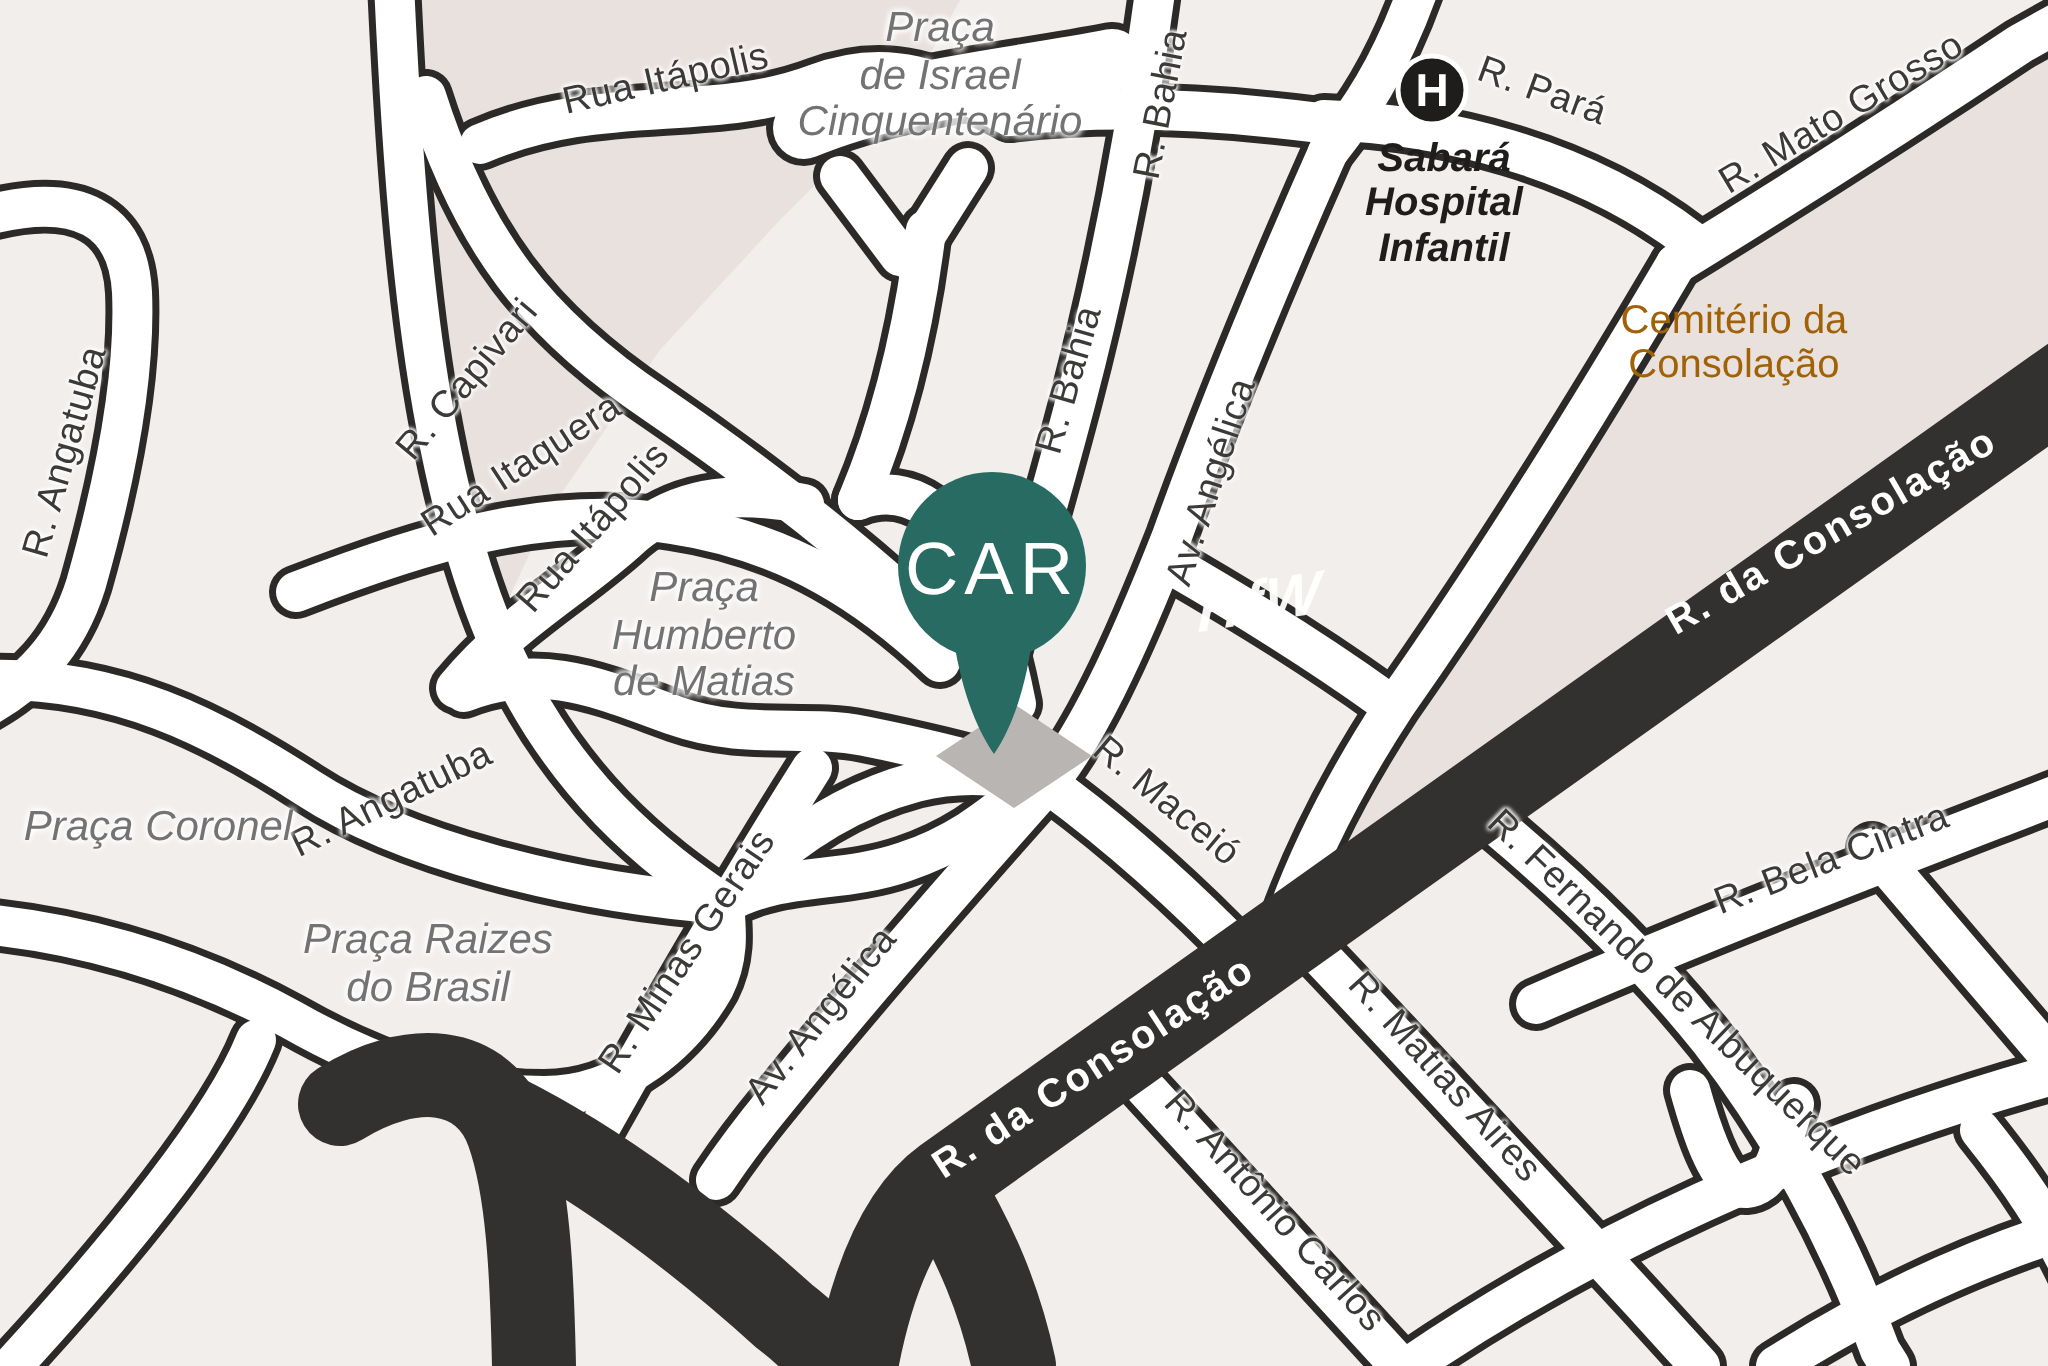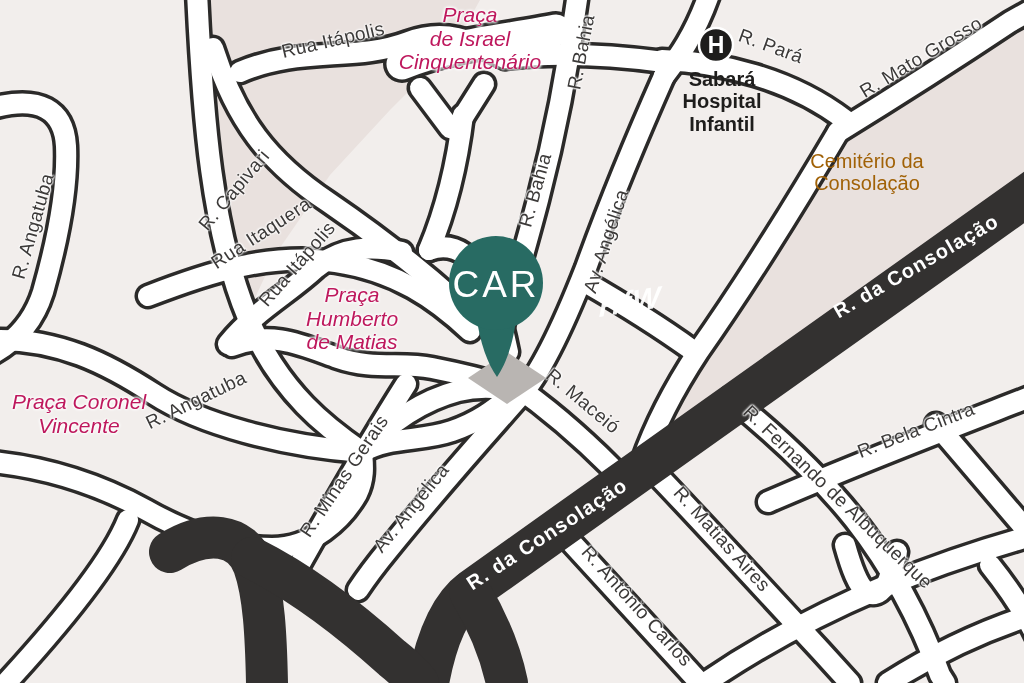--- a/index.html
+++ b/index.html
@@ -5,25 +5,25 @@
   html,body{margin:0;padding:0;background:#f2eeec;}
   #map{position:relative;width:1024px;height:683px;overflow:hidden;background:#f2eeec;
        font-family:"Liberation Sans","DejaVu Sans",sans-serif;}
   #map svg{position:absolute;left:0;top:0;}
   #labels{position:absolute;left:0;top:0;width:100%;height:100%;pointer-events:none;}
   .map-label{position:absolute;white-space:nowrap;text-align:center;}
   .map-label div{line-height:1.12;}
   .street{font-size:19px;color:#3c3a39;letter-spacing:.4px;
     text-shadow:0 1px 2px rgba(255,255,255,.9),0 -1px 2px rgba(255,255,255,.9),
                 1px 0 2px rgba(255,255,255,.9),-1px 0 2px rgba(255,255,255,.9);}
-  .place{font-size:21px;font-style:italic;color:#be185d;
+  .place{font-size:21px;font-style:italic;color:#737373;
     text-shadow:0 1px 3px rgba(255,255,255,.95),0 -1px 3px rgba(255,255,255,.95),
                 1px 0 3px rgba(255,255,255,.95),-1px 0 3px rgba(255,255,255,.95);}
   .area{font-size:20px;color:#a16207;}
-  .hospital{font-size:20px;font-weight:700;color:#1e1d1c;line-height:1.15;}
+  .hospital{font-size:20px;font-weight:700;color:#1e1d1c;line-height:1.15;font-style:italic;}
   .road-dark{font-size:20px;font-weight:700;color:#ffffff;letter-spacing:1.2px;}
   #watermark{position:absolute;left:630px;top:302px;transform:translate(-50%,-50%) rotate(-9deg) skewX(-10deg);
     font-size:30px;font-style:italic;font-weight:700;color:rgba(255,255,255,.95);letter-spacing:1px;}
 </style>
 </head>
 <body>
 
 <div id="map">
   <svg width="1024" height="683" viewBox="0 0 1024 683">
     <defs>
@@ -162,21 +162,24 @@
         <div>de Israel</div>
         <div>Cinquentenário</div>
       </div>
       <div class="map-label place" style="left: 352px; top: 318px; transform: translate(-50%, -50%) rotate(0deg);">
         <div>Praça</div>
         <div>Humberto</div>
         <div>de Matias</div>
       </div>
       <div class="map-label place" style="left: 79px; top: 414px; transform: translate(-50%, -50%) rotate(0deg); font-style: italic;">
         <div>Praça Coronel</div>
-        <div>Vincente</div>
+      </div>
+      <div class="map-label place" style="left: 214px; top: 482px; transform: translate(-50%, -50%) rotate(0deg);">
+        <div>Praça Raizes</div>
+        <div>do Brasil</div>
       </div>
       <div class="map-label area" style="left: 867px; top: 172px; transform: translate(-50%, -50%) rotate(0deg);">
         <div>Cemitério da</div>
         <div>Consolação</div>
       </div>
       <div class="map-label hospital" style="left: 722px; top: 102px; transform: translate(-50%, -50%) rotate(0deg);">
         <div>Sabará</div>
         <div>Hospital</div>
         <div>Infantil</div>
       </div>

